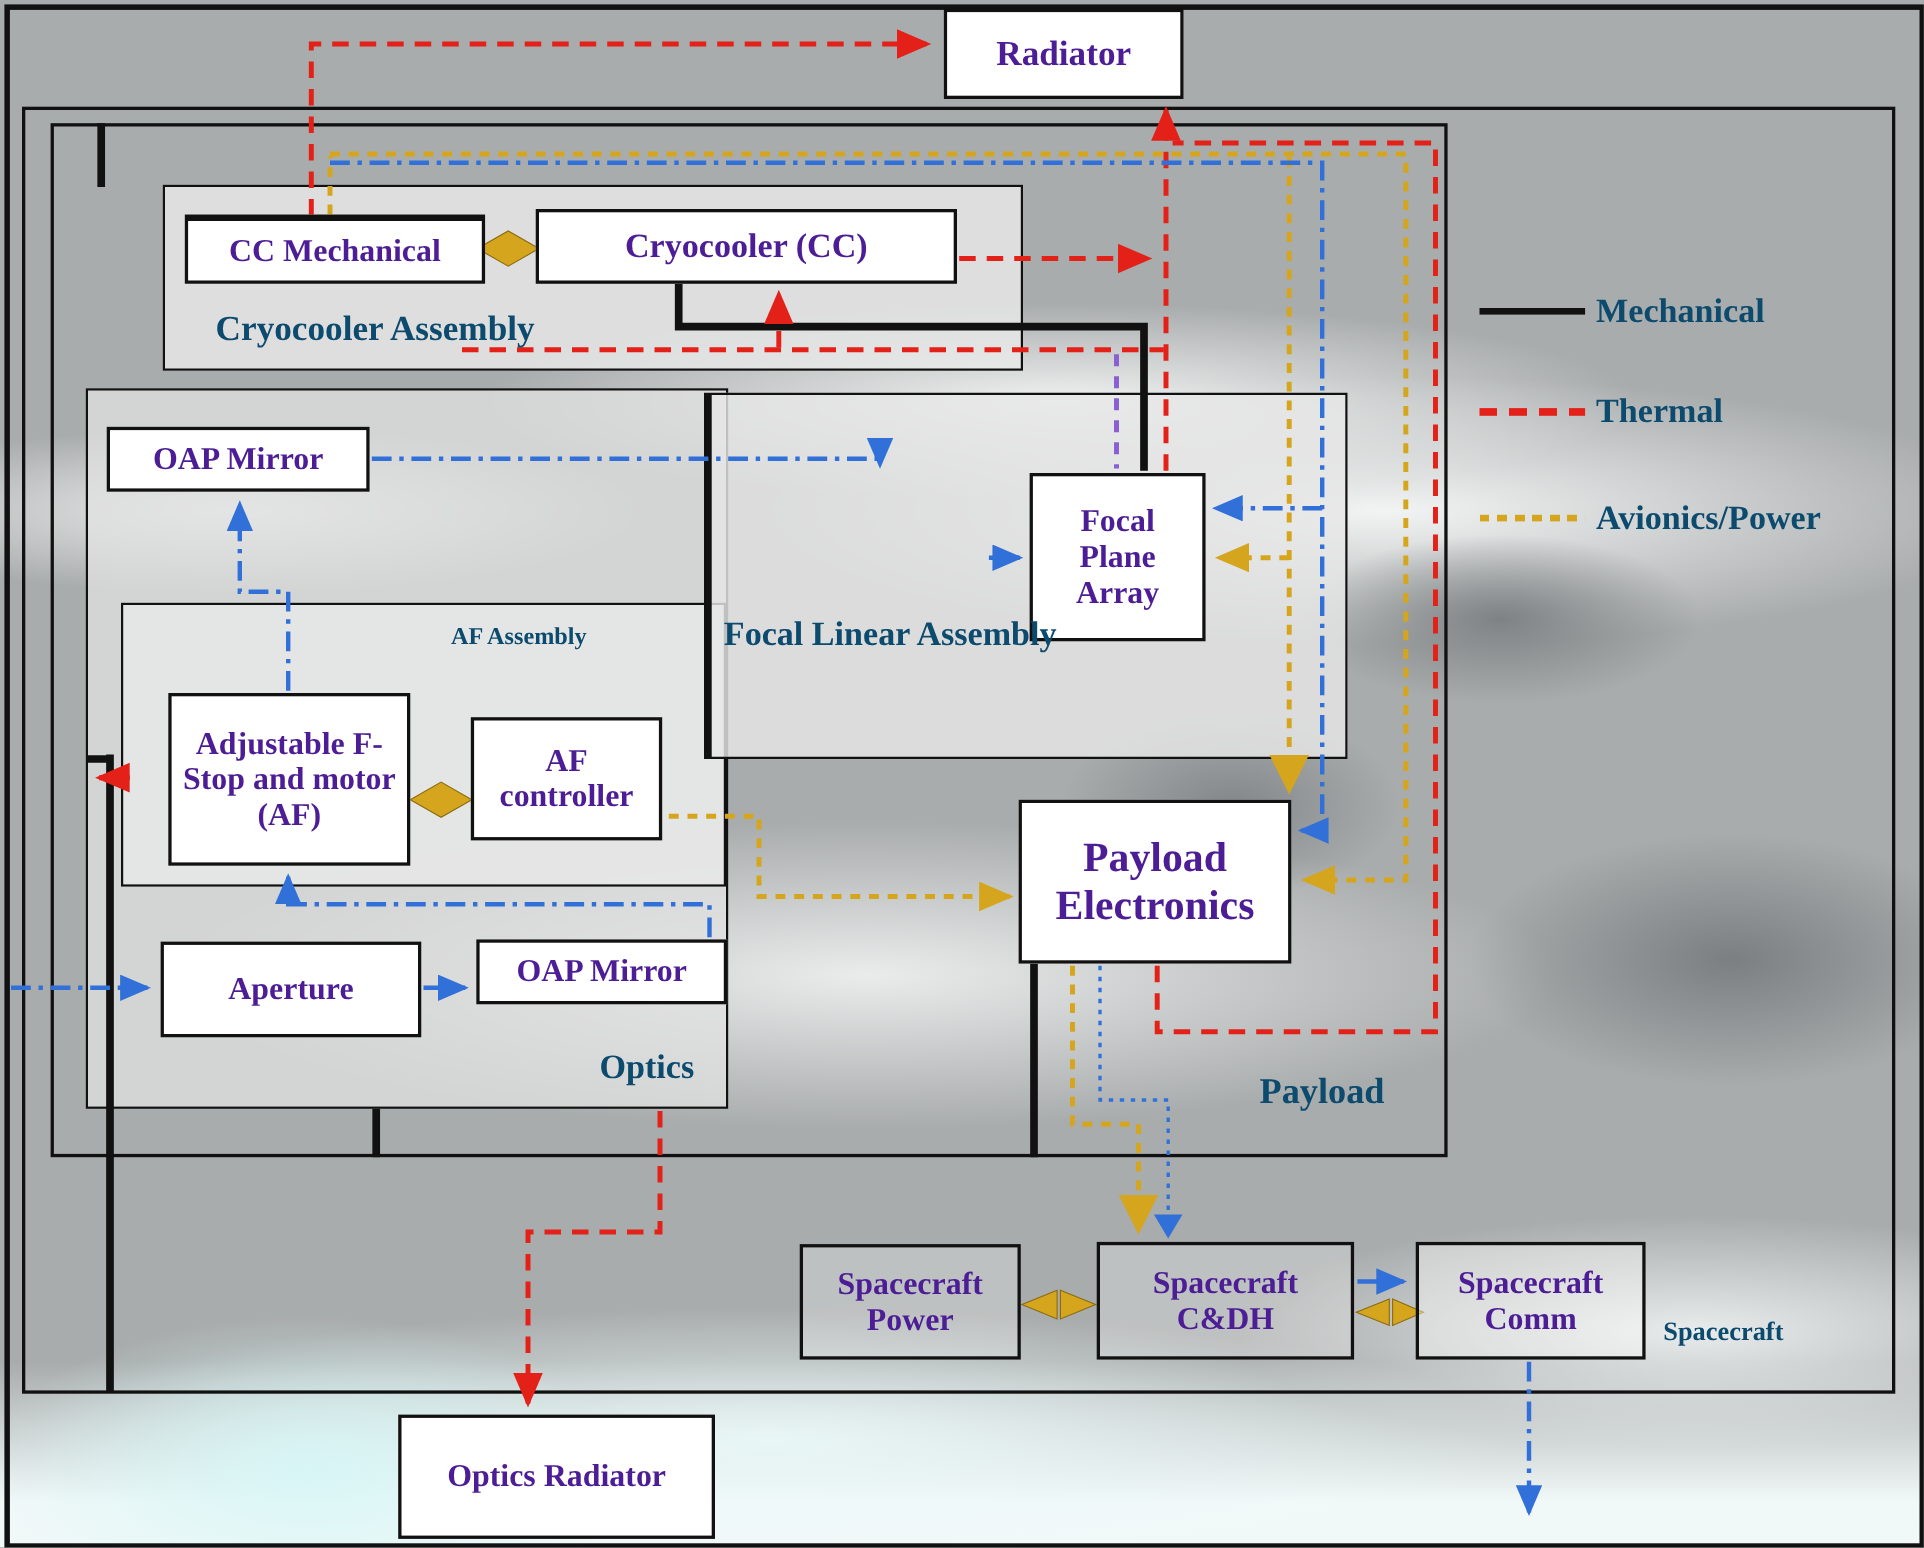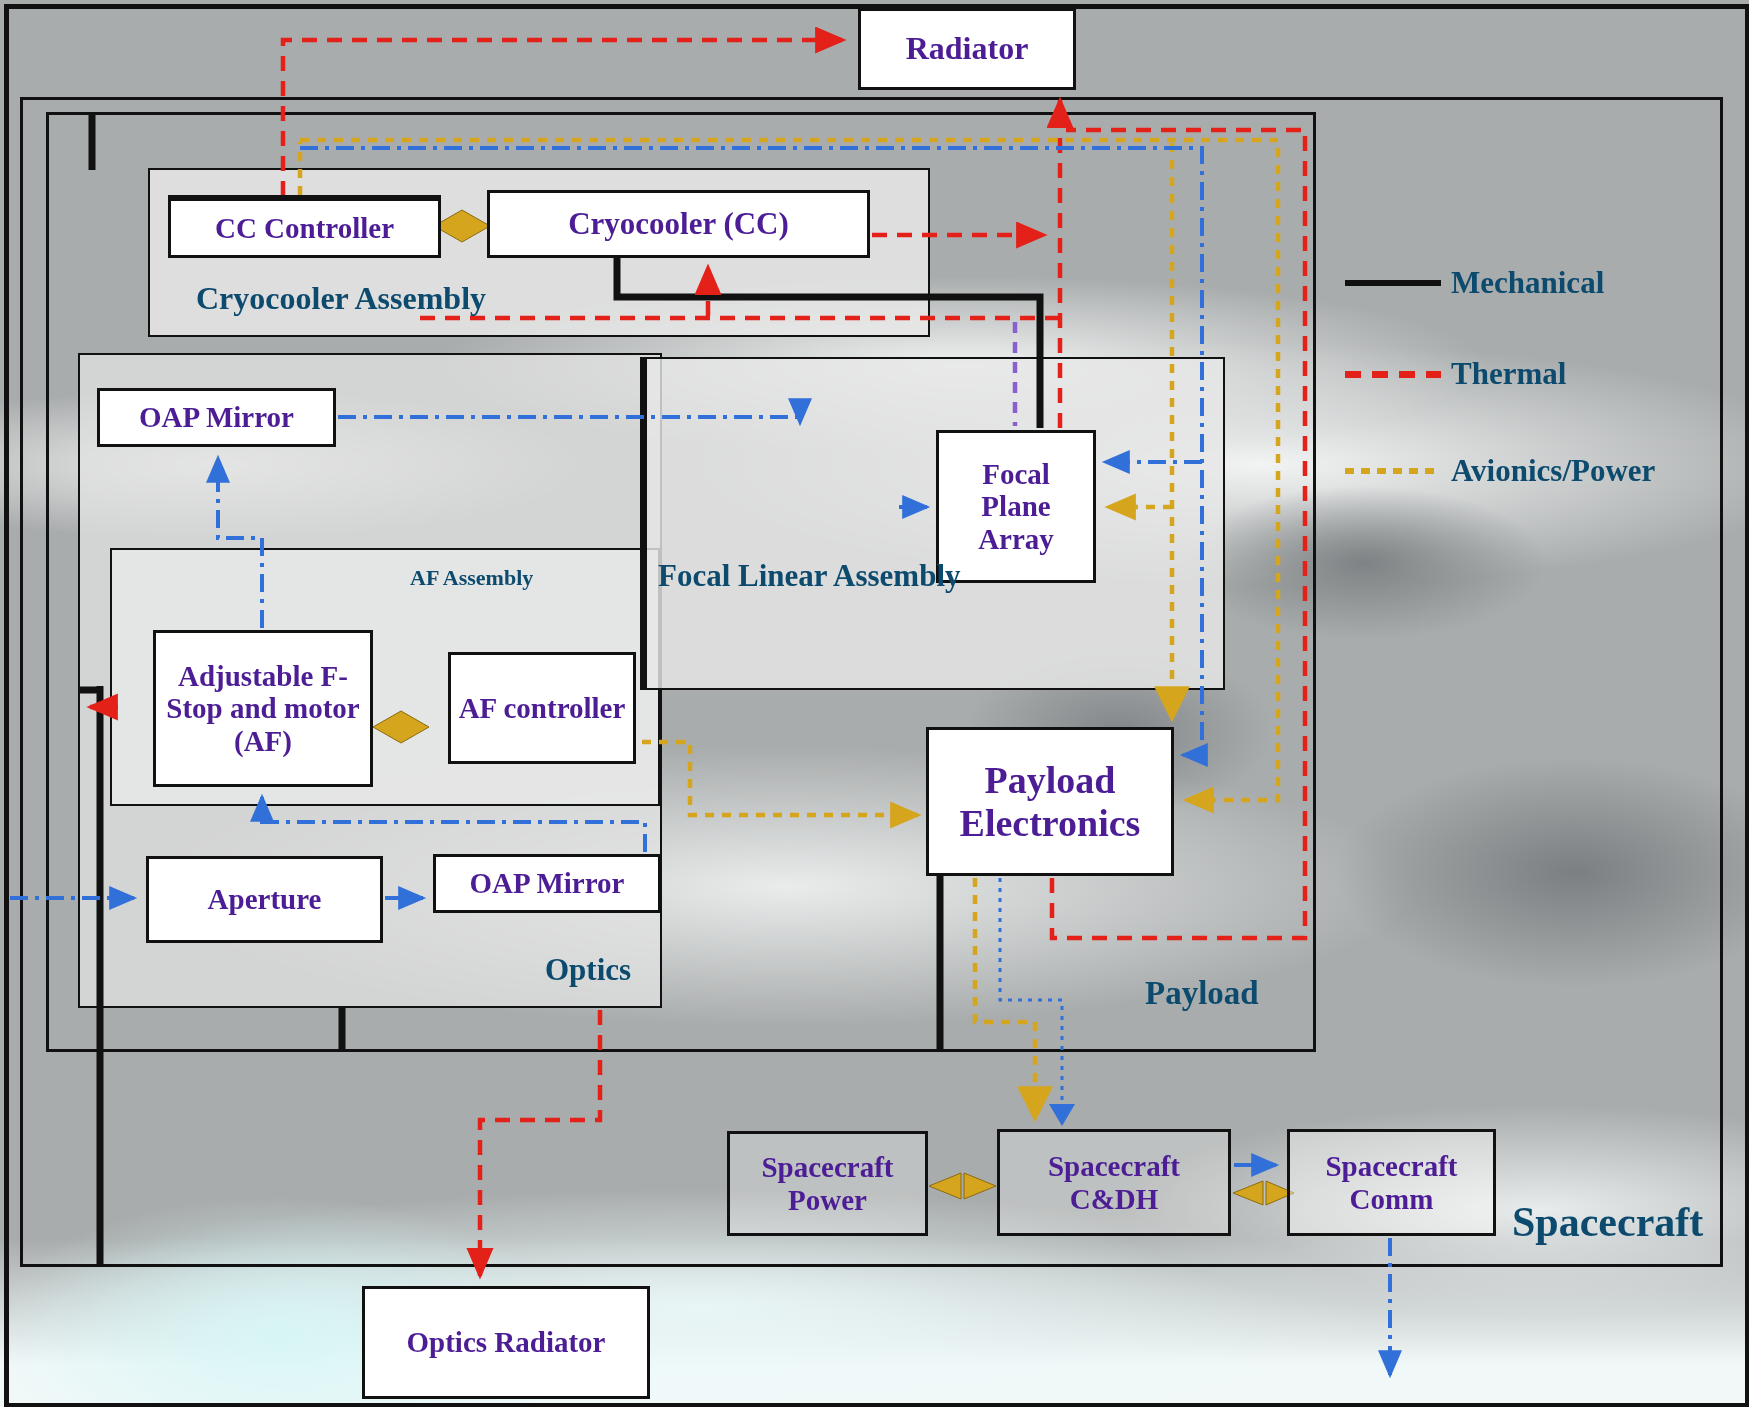--- a/index.html
+++ b/index.html
@@ -115,35 +115,35 @@
       <path d="M1390,1238 V1375" marker-end="url(#ar-blue)"></path>
     </g>
     <path d="M1000,878 V1000 H1062 V1104" stroke="#3070d8" stroke-width="3" fill="none" stroke-dasharray="4 6"></path>
     <path d="M1062,1126 L1049,1104 L1075,1104 Z" fill="#3070d8"></path>
   </svg>
 
   <div class="node" style="left:858px;top:8px;width:218px;height:82px;font-size:32px;">
       <span>Radiator</span>
     </div>
   <div class="node" style="left:168px;top:195px;width:273px;height:63px;border-top-width:6px;">
-      <span>CC Controller</span>
+      <span>CC Mechanical</span>
     </div>
   <div class="node" style="left:487px;top:190px;width:383px;height:68px;font-size:31px;">
       <span>Cryocooler (CC)</span>
     </div>
   <div class="node" style="left:97px;top:388px;width:239px;height:59px;">
       <span>OAP  Mirror</span>
     </div>
   <div class="node" style="left:936px;top:430px;width:160px;height:153px;">
       <span>Focal Plane Array</span>
     </div>
   <div class="node" style="left:153px;top:630px;width:220px;height:157px;">
       <span>Adjustable F-Stop and motor (AF)</span>
     </div>
-  <div class="node" style="left:448px;top:652px;width:188px;height:112px;">
+  <div class="node" style="left:428px;top:652px;width:174px;height:112px;">
       <span>AF controller</span>
     </div>
   <div class="node" style="left:146px;top:856px;width:237px;height:87px;">
       <span>Aperture</span>
     </div>
   <div class="node" style="left:433px;top:854px;width:228px;height:59px;">
       <span>OAP Mirror</span>
     </div>
   <div class="node" style="left:926px;top:727px;width:248px;height:149px;font-size:38px;">
       <span>Payload Electronics</span>
@@ -159,21 +159,21 @@
     </div>
   <div class="node" style="left:362px;top:1286px;width:288px;height:113px;">
       <span>Optics Radiator</span>
     </div>
 
   <div class="clabel" style="left:196px;top:280px;font-size:32px;">Cryocooler Assembly</div>
   <div class="clabel" style="left:410px;top:565px;font-size:22px;text-align:center;">AF Assembly</div>
   <div class="clabel" style="left:545px;top:952px;font-size:31px;">Optics</div>
   <div class="clabel" style="left:658px;top:558px;font-size:31px;">Focal Linear Assembly</div>
   <div class="clabel" style="left:1145px;top:975px;font-size:33px;">Payload</div>
-  <div class="clabel" style="left:1512px;top:1198px;font-size:42px;">Spacecraft</div>
+  <div class="clabel" style="left:1512px;top:1198px;font-size:24px;">Spacecraft</div>
 
   <div class="legend-row" style="left:1345px;top:265px;">
     <div class="legend-swatch sw-mech"></div>
     <div class="legend-label">Mechanical</div>
   </div>
   <div class="legend-row" style="left:1345px;top:356px;">
     <div class="legend-swatch sw-thermal"></div>
     <div class="legend-label">Thermal</div>
   </div>
   <div class="legend-row" style="left:1345px;top:453px;">

